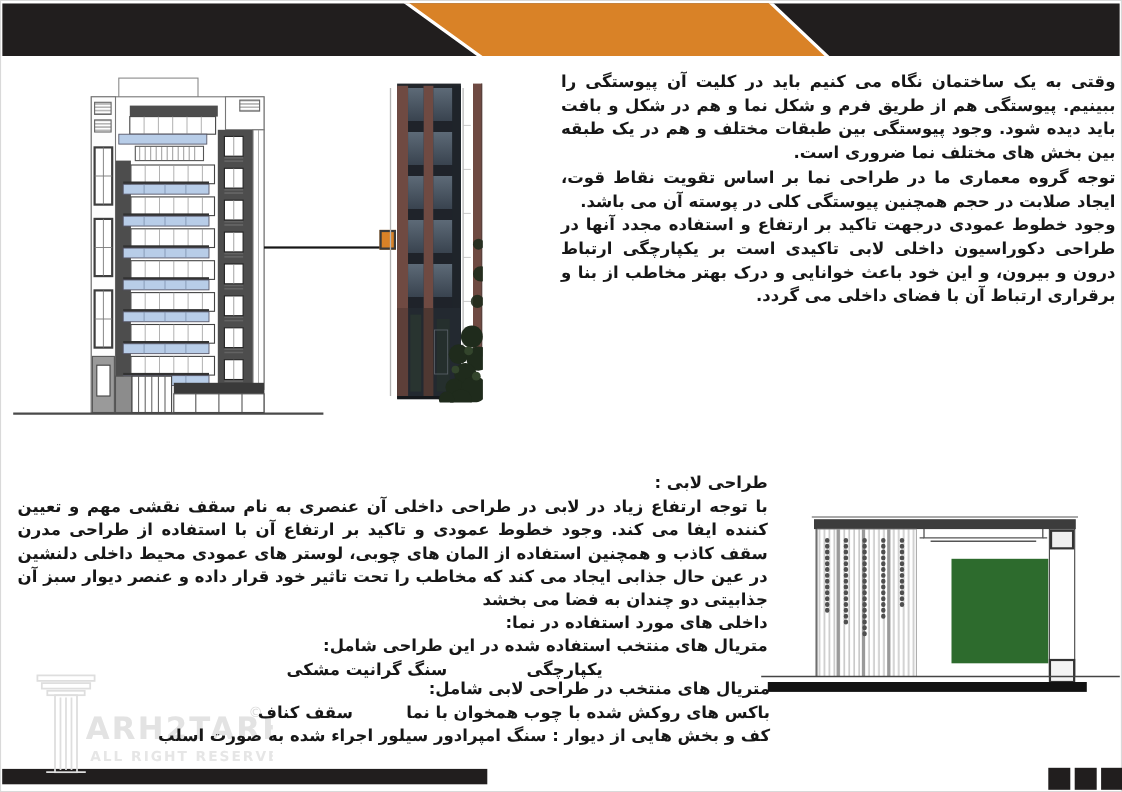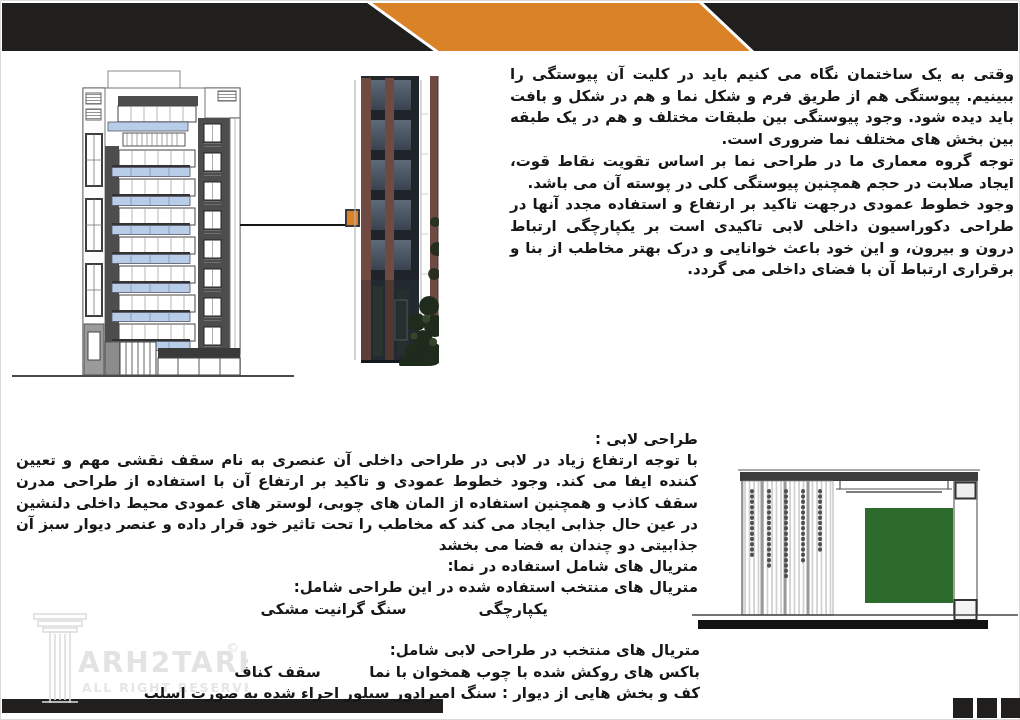--- a/index.html
+++ b/index.html
@@ -11,21 +11,21 @@
   
   .fa{direction:rtl;font-weight:bold;color:#171717;}
   .fa p{margin:0;text-align:justify;}
   #facade-text{left:510px;top:64px;width:504px;font-size:15px;line-height:21.7px;}
   #lobby-text{left:16px;top:397px;width:682px;font-size:15px;line-height:21.2px;margin-top:32px;}
   #lobby-text .head{text-align:right;}
   #materials-row{display:flex;flex-direction:row;justify-content:flex-start;
                  padding-right:150px;white-space:nowrap;}
   #materials-row .gap-a{display:inline-block;width:26px;}
   #materials-row .gap-b{display:inline-block;width:46px;}
-  #lobby-materials-text{left:16px;top:616px;width:684px;font-size:15px;line-height:21.5px;z-index:3;margin-top:24px;}
+  #lobby-materials-text{left:16px;top:616px;width:684px;font-size:15px;line-height:21.5px;z-index:3;}
   #lobby-materials-text div{text-align:right;}
   .spacer38{display:inline-block;width:38px;}
 
   
   #top-bar-svg{left:2px;top:3px;}
   #bottom-bar{left:2px;top:699px;width:441px;height:14px;background:#211e1e;}
   .footsq{top:698px;width:20px;height:20px;background:#211e1e;position:absolute;}
   #sq1{left:953px;} #sq2{left:977px;} #sq3{left:1001px;width:19px;}
 
   
@@ -203,21 +203,21 @@
 
   <div id="facade-text" class="abs fa">
     <p>وقتی به یک ساختمان نگاه می کنیم باید در کلیت آن پیوستگی را ببینیم. پیوستگی هم از طریق فرم و شکل نما و هم در شکل و بافت باید دیده شود. وجود پیوستگی بین طبقات مختلف و هم در یک طبقه بین بخش های مختلف نما ضروری است.</p>
     <p>توجه گروه معماری ما در طراحی نما بر اساس تقویت نقاط قوت، ایجاد صلابت در حجم همچنین پیوستگی کلی در پوسته آن می باشد.</p>
     <p>وجود خطوط عمودی درجهت تاکید بر ارتفاع و استفاده مجدد آنها در طراحی دکوراسیون داخلی لابی تاکیدی است بر یکپارچگی ارتباط درون و بیرون، و این خود باعث خوانایی و درک بهتر مخاطب از بنا و برقراری ارتباط آن با فضای داخلی می گردد.</p>
   </div>
 
   <div id="lobby-text" class="abs fa">
     <div class="head">طراحی لابی :</div>
     <p>با توجه ارتفاع زیاد در لابی در طراحی داخلی آن عنصری به نام سقف نقشی مهم و تعیین کننده ایفا می کند. وجود خطوط عمودی و تاکید بر ارتفاع آن با استفاده از طراحی مدرن سقف کاذب و همچنین استفاده از المان های چوبی، لوستر های عمودی محیط داخلی دلنشین در عین حال جذابی ایجاد می کند که مخاطب را تحت تاثیر خود قرار داده و عنصر دیوار سبز آن جذابیتی دو چندان به فضا می بخشد</p>
-    <div class="head">متریال های شامل استفاده در نما:</div>
+    <div class="head">داخلی های مورد استفاده در نما:</div>
     <div class="head">متریال های منتخب استفاده شده در این طراحی شامل:</div>
     <div id="materials-row">
       <span>یکپارچگی</span>
       <span class="gap-a"></span>
       <span class="gap-b"></span>
       <span>سنگ گرانیت مشکی</span>
     </div>
   </div>
 
   <svg id="section-svg" width="330" height="180" viewBox="0 0 330 180">

